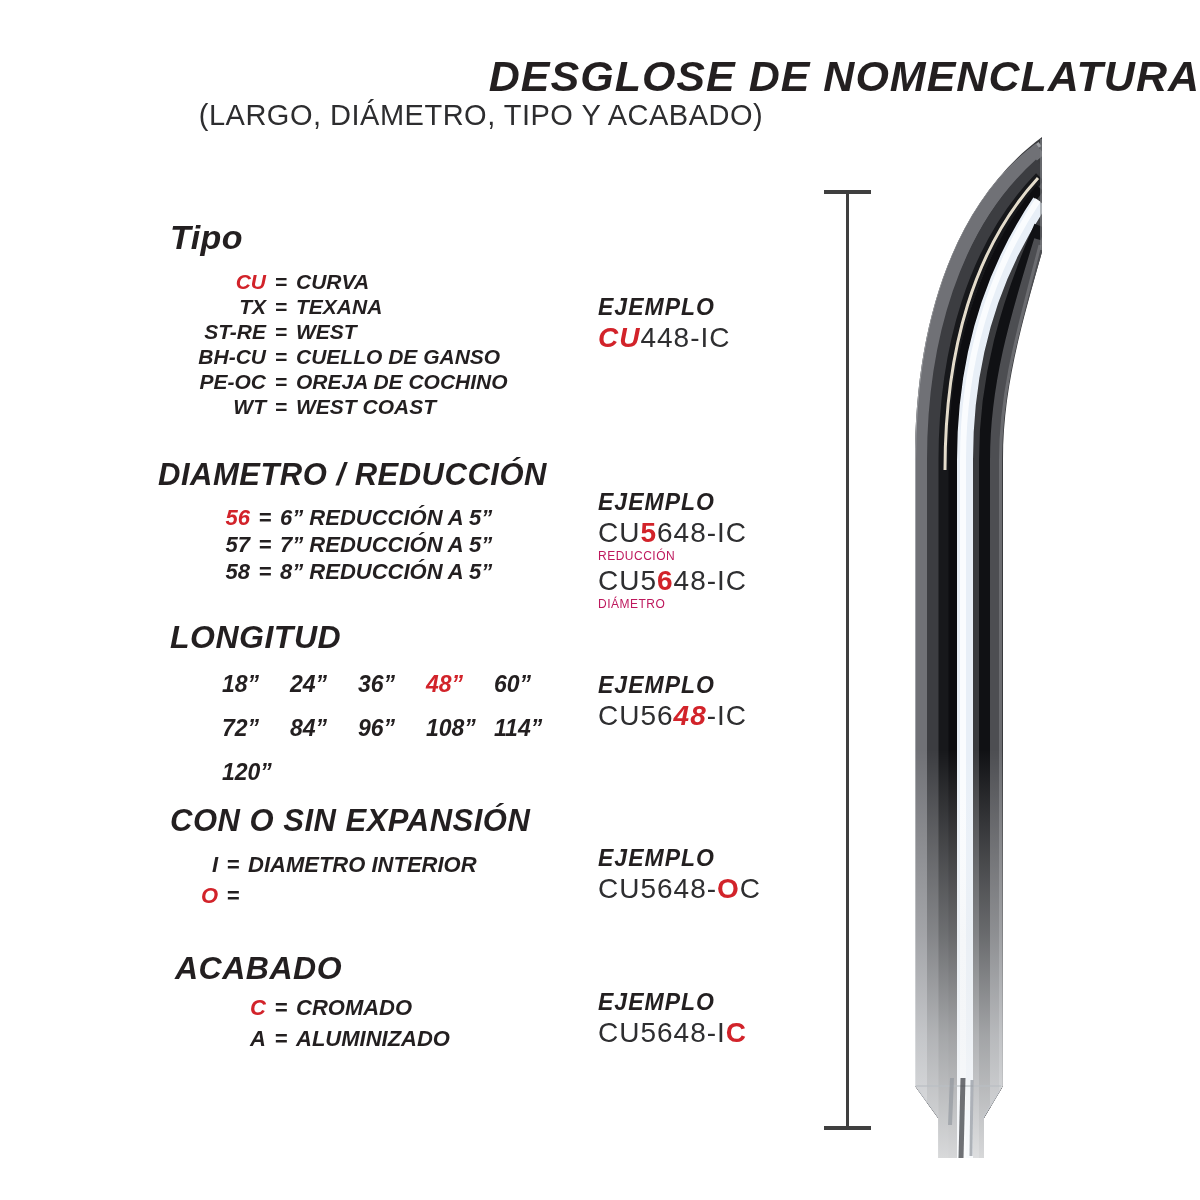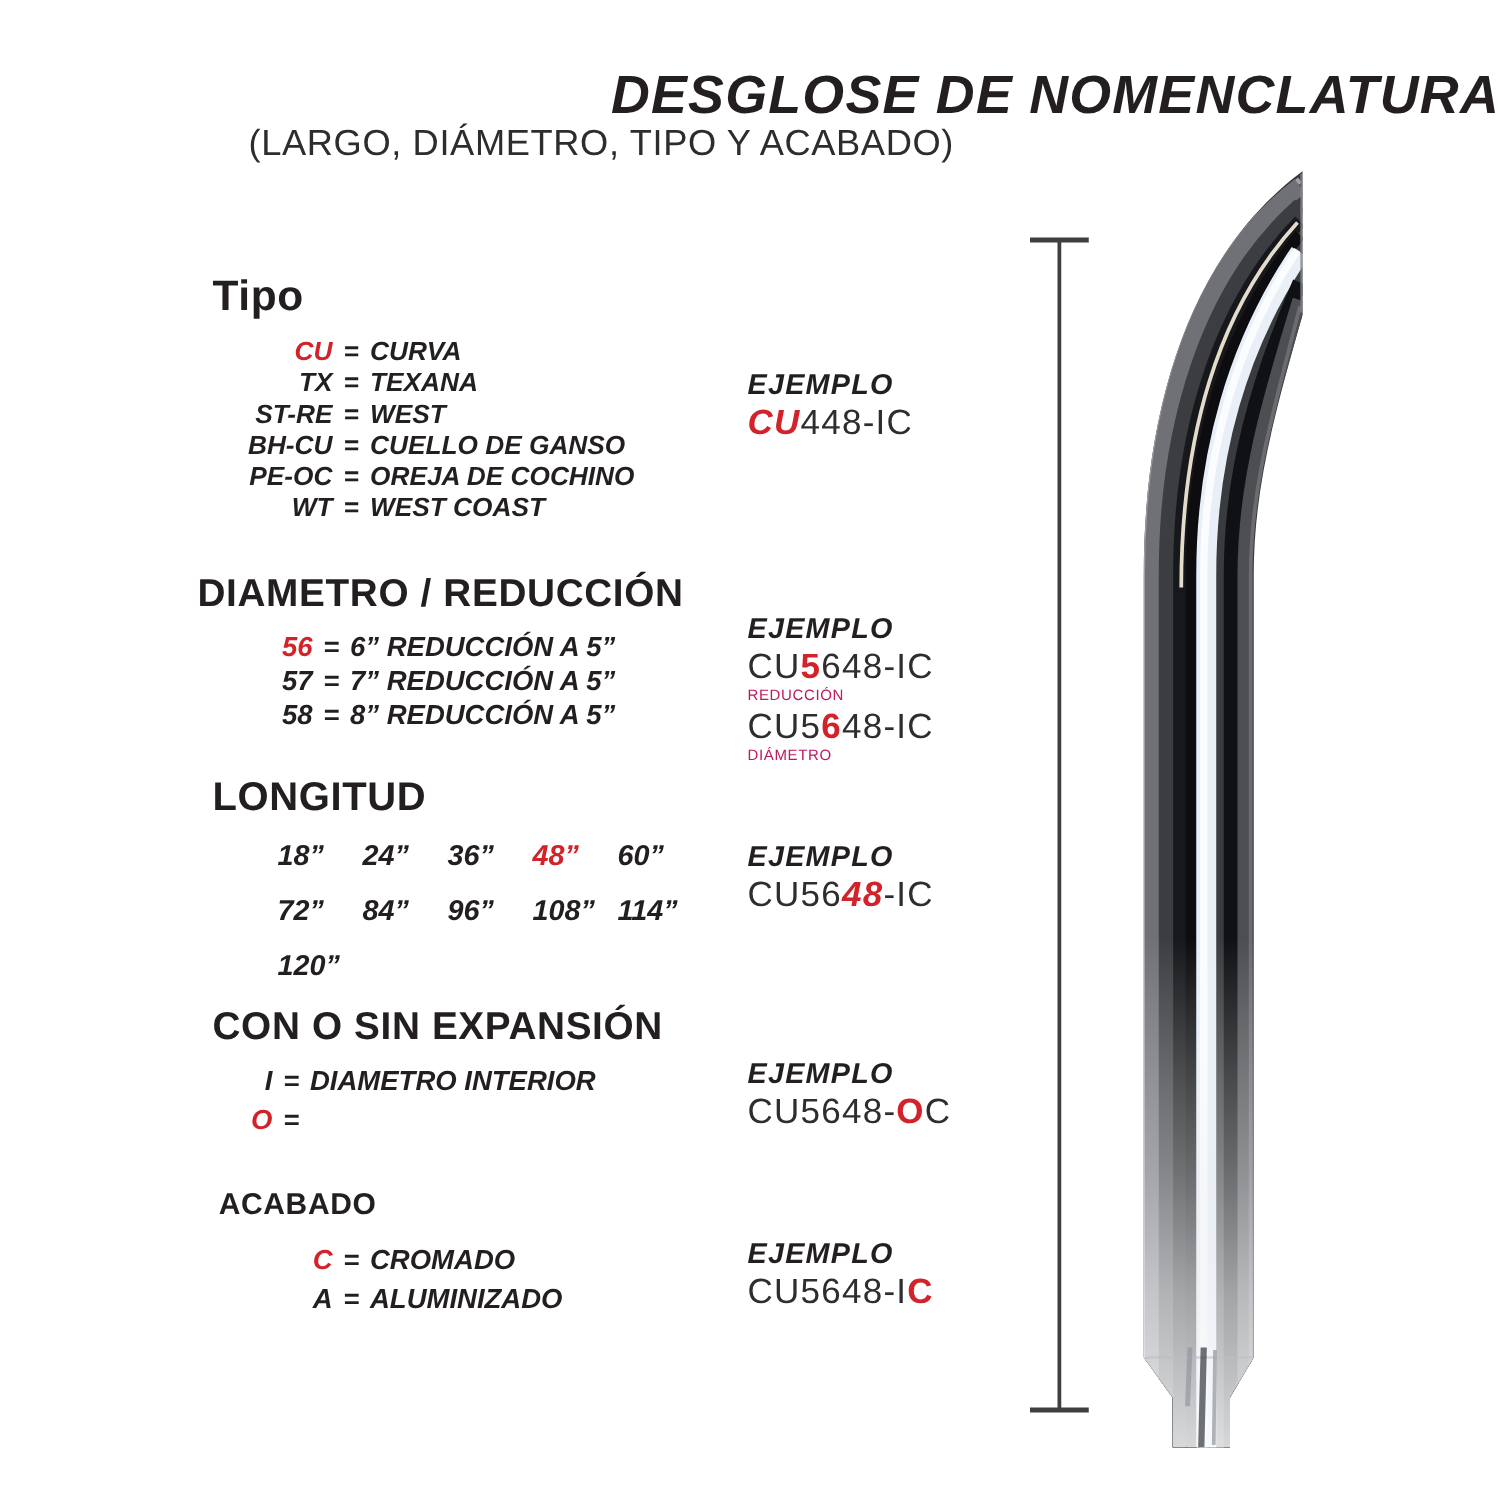--- a/index.html
+++ b/index.html
@@ -7,26 +7,26 @@
     width:1200px;height:1200px;position:relative;background:#ffffff;
     font-family:"Liberation Sans", sans-serif;color:#231f20;overflow:hidden;
   }
   .abs{position:absolute;}
   
   .hdr-title{top:52px;left:0;width:1200px;text-align:right;
     font-size:43px;font-weight:800;font-style:italic;letter-spacing:1px;}
   .hdr-sub{top:99px;left:0;width:962px;text-align:center;
     font-size:29px;font-weight:400;letter-spacing:0.5px;color:#2d2d2f;}
   
-  .sec-h{font-weight:700;letter-spacing:0.5px;white-space:nowrap;text-align:center;}
+  .sec-h{font-weight:700;font-style:italic;letter-spacing:0.5px;white-space:nowrap;text-align:center;}
   #tipo-h{left:170px;top:218px;font-size:34px;}
   #dia-h{left:158px;top:457px;font-size:31px;}
   #lon-h{left:170px;top:619px;font-size:32px;}
   #exp-h{left:170px;top:803px;font-size:31px;}
-  #aca-h{left:175px;top:950px;font-size:24px;}
+  #aca-h{left:175px;top:950px;font-size:32px;}
   
   .deflist{display:grid;font-weight:700;font-style:italic;white-space:nowrap;}
   .deflist .code{text-align:right;}
   .deflist .eq{text-align:center;}
   .red{color:#d2232a;}
   #tipo-l{left:170px;top:269px;grid-template-columns:96px 30px auto;font-size:21px;line-height:25px;}
   #dia-l {left:170px;top:504px;grid-template-columns:80px 30px auto;font-size:22px;line-height:27px;}
   #exp-l {left:170px;top:849px;grid-template-columns:48px 30px auto;font-size:22px;line-height:31px;}
   #aca-l {left:170px;top:992px;grid-template-columns:96px 30px auto;font-size:22px;line-height:31px;}
   

